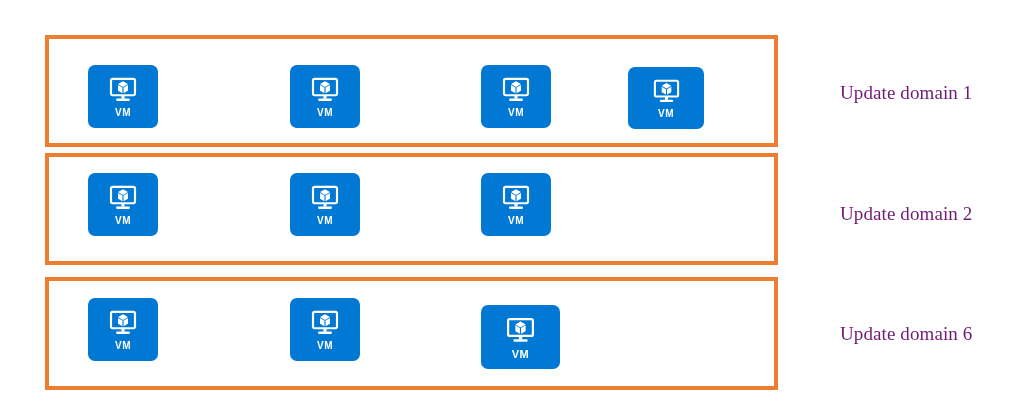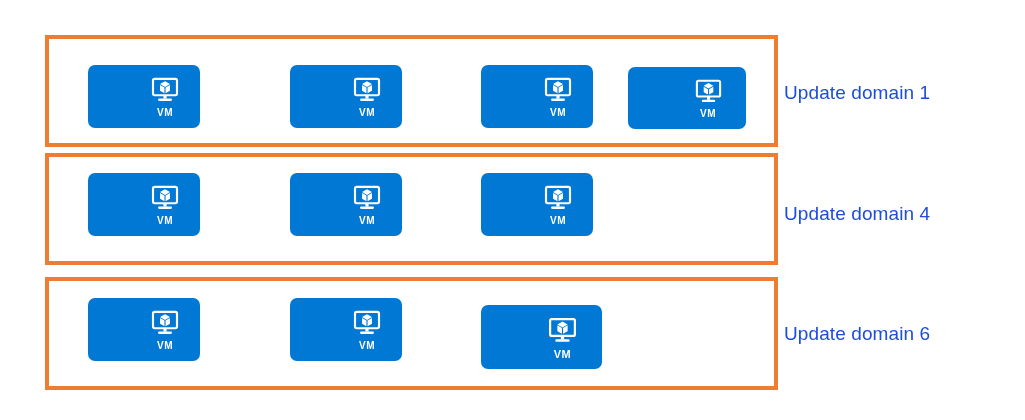--- a/index.html
+++ b/index.html
@@ -32,48 +32,47 @@
   .ud-box {
     position: absolute;
     left: 45px;
     box-sizing: border-box;
     border: 4px solid #ED7D31;
     background: #ffffff;
   }
 
   .ud-label {
     position: absolute;
-    left: 784px;
-    color: #1d4ed8;
+    left: 840px;
+    color: #701a75;
     font-size: 19px;
     font-weight: 400;
     white-space: nowrap;
     letter-spacing: 0.1px;
-    font-family: Liberation Sans, sans-serif;
+    font-family: Liberation Serif, serif;
   }
 
   
   .row-0 .ud-box { top: 35px;  height: 112px; width: 733px; }
   .row-1 .ud-box { top: 153px; height: 112px; width: 733px; }
   .row-2 .ud-box { top: 277px; height: 113px; width: 733px; }
 
   .row-0 .ud-label { top: 82px; }
   .row-1 .ud-label { top: 203px; }
   .row-2 .ud-label { top: 323px; }
 
   
   .vm-tile {
     position: absolute;
     background: #0078D4;
     border-radius: 7px;
     display: flex;
     flex-direction: column;
     align-items: center;
     justify-content: center;
-    padding-left: 42px;
   }
 
   .vm-glyph {
     display: block;
     line-height: 0;
   }
 
   .vm-caption {
     color: #ffffff;
     font-weight: bold;
@@ -129,21 +128,21 @@
             <rect x="8.6" y="25.0" width="14.8" height="2.6" rx="1.1" fill="#ffffff"></rect>
             <polygon points="16,6.6 21.3,9.7 16,12.8 10.7,9.7" fill="#ffffff"></polygon>
             <polygon points="10.7,10.7 15.4,13.4 15.4,19.4 10.7,16.7" fill="#ffffff"></polygon>
             <polygon points="21.3,10.7 21.3,16.7 16.6,19.4 16.6,13.4" fill="#ffffff"></polygon>
           </svg></span>
         <span class="vm-caption" style="font-size: 10px; margin-top: 3px;">VM</span>
       </div>
     </div>
     <div class="ud-row row-1">
       <div class="ud-box"></div>
-      <div class="ud-label">Update domain 4</div>
+      <div class="ud-label">Update domain 2</div>
       <div class="vm-tile" style="left: 88px; top: 173px; width: 70px; height: 63px; background: rgb(0, 120, 212);">
         <span class="vm-glyph"><svg width="30" height="30" viewBox="0 0 32 32">
             <rect x="3.2" y="4.2" width="25.6" height="17.4" rx="1.8" fill="none" stroke="#ffffff" stroke-width="2.3"></rect>
             <rect x="14.3" y="21.6" width="3.4" height="3.6" fill="#ffffff"></rect>
             <rect x="8.6" y="25.0" width="14.8" height="2.6" rx="1.1" fill="#ffffff"></rect>
             <polygon points="16,6.6 21.3,9.7 16,12.8 10.7,9.7" fill="#ffffff"></polygon>
             <polygon points="10.7,10.7 15.4,13.4 15.4,19.4 10.7,16.7" fill="#ffffff"></polygon>
             <polygon points="21.3,10.7 21.3,16.7 16.6,19.4 16.6,13.4" fill="#ffffff"></polygon>
           </svg></span>
         <span class="vm-caption" style="font-size: 10px; margin-top: 3px;">VM</span>

